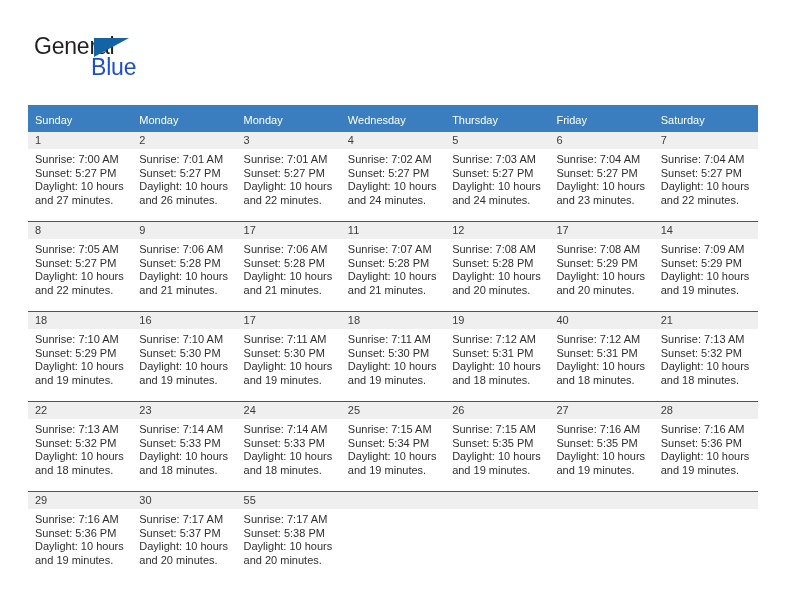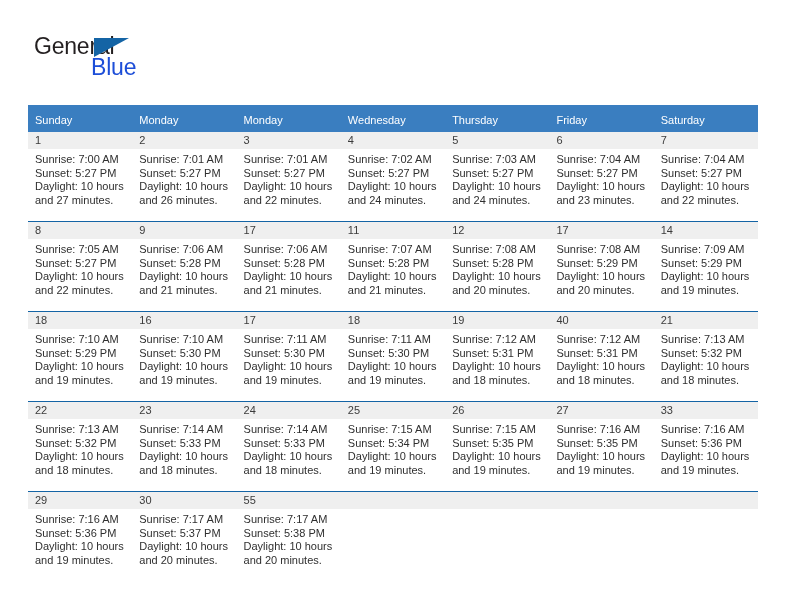--- a/index.html
+++ b/index.html
@@ -461,21 +461,21 @@
               <div class="cell-body">
                 <div>Sunrise: 7:16 AM</div>
                 <div>Sunset: 5:35 PM</div>
                 <div>Daylight: 10 hours</div>
                 <div>and 19 minutes.</div>
               </div>
             </div>
           </td>
           <td>
             <div class="cell-inner">
-              <div class="daynum-band">33</div>
+              <div class="daynum-band">28</div>
               <div class="cell-body">
                 <div>Sunrise: 7:16 AM</div>
                 <div>Sunset: 5:36 PM</div>
                 <div>Daylight: 10 hours</div>
                 <div>and 19 minutes.</div>
               </div>
             </div>
           </td>
         </tr>
         <tr class="week-row">

